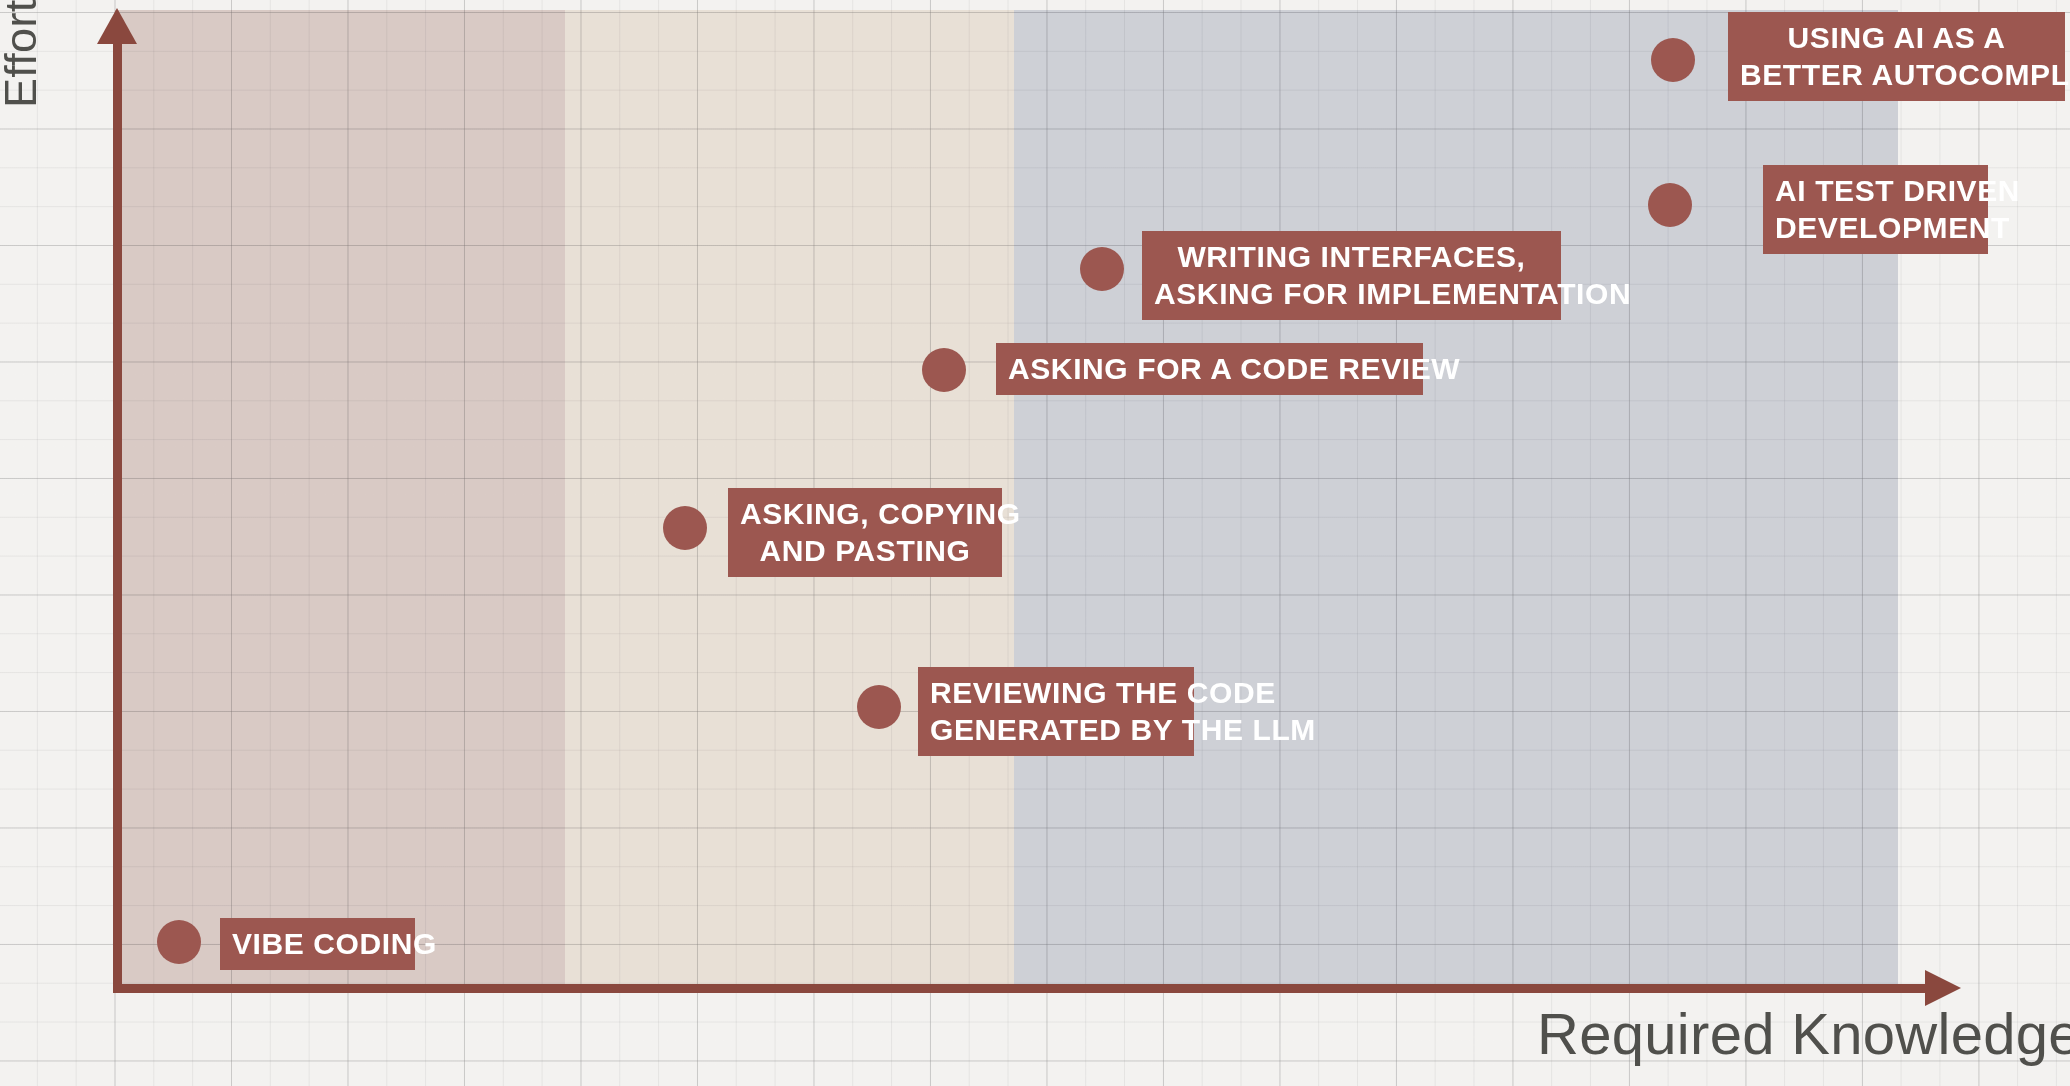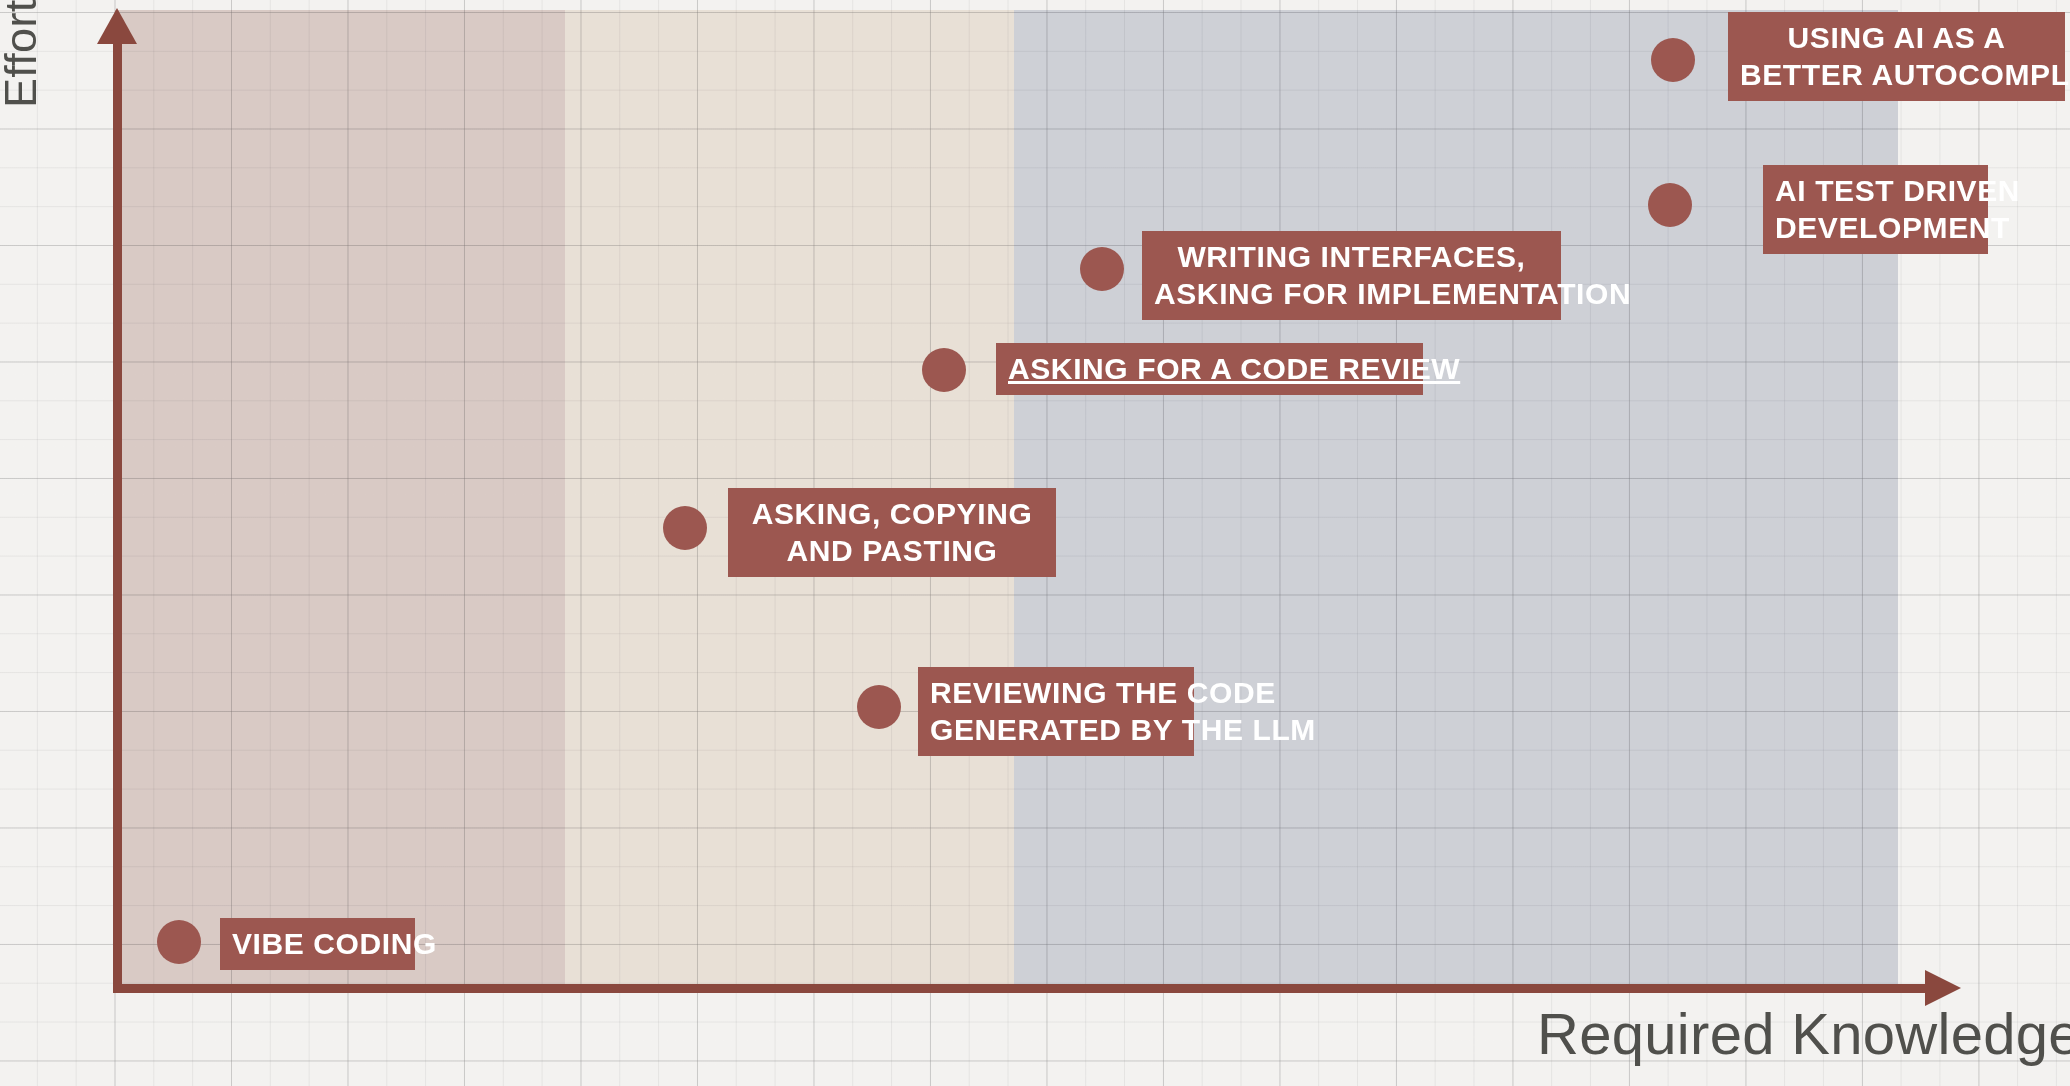--- a/index.html
+++ b/index.html
@@ -169,24 +169,24 @@
 
   <div class="dot" style="left:1648px; top:183px;"></div>
   <div class="lbl left" style="left:1723px; top:165px; width:225px;margin-left:40px;">AI TEST DRIVEN
 DEVELOPMENT</div>
 
   <div class="dot" style="left:1080px; top:247px;"></div>
   <div class="lbl center" style="left:1142px; top:231px; width:419px;">WRITING INTERFACES,
 ASKING FOR IMPLEMENTATION</div>
 
   <div class="dot" style="left:922px; top:348px;"></div>
-  <div class="lbl left" style="left:996px; top:343px; width:427px;text-decoration:underline;">ASKING FOR A CODE REVIEW</div>
+  <div class="lbl left" style="left:996px; top:343px; width:427px;">ASKING FOR A CODE REVIEW</div>
 
   <div class="dot" style="left:663px; top:506px;"></div>
-  <div class="lbl center" style="left:728px; top:488px; width:328px;">ASKING, COPYING
+  <div class="lbl center" style="left:728px; top:488px; width:274px;">ASKING, COPYING
 AND PASTING</div>
 
   <div class="dot" style="left:857px; top:685px;"></div>
   <div class="lbl left" style="left:918px; top:667px; width:276px;">REVIEWING THE CODE
 GENERATED BY THE LLM</div>
 
   <div class="dot" style="left:157px; top:920px;"></div>
   <div class="lbl left" style="left:220px; top:918px; width:195px;">VIBE CODING</div>
 
 </div>

